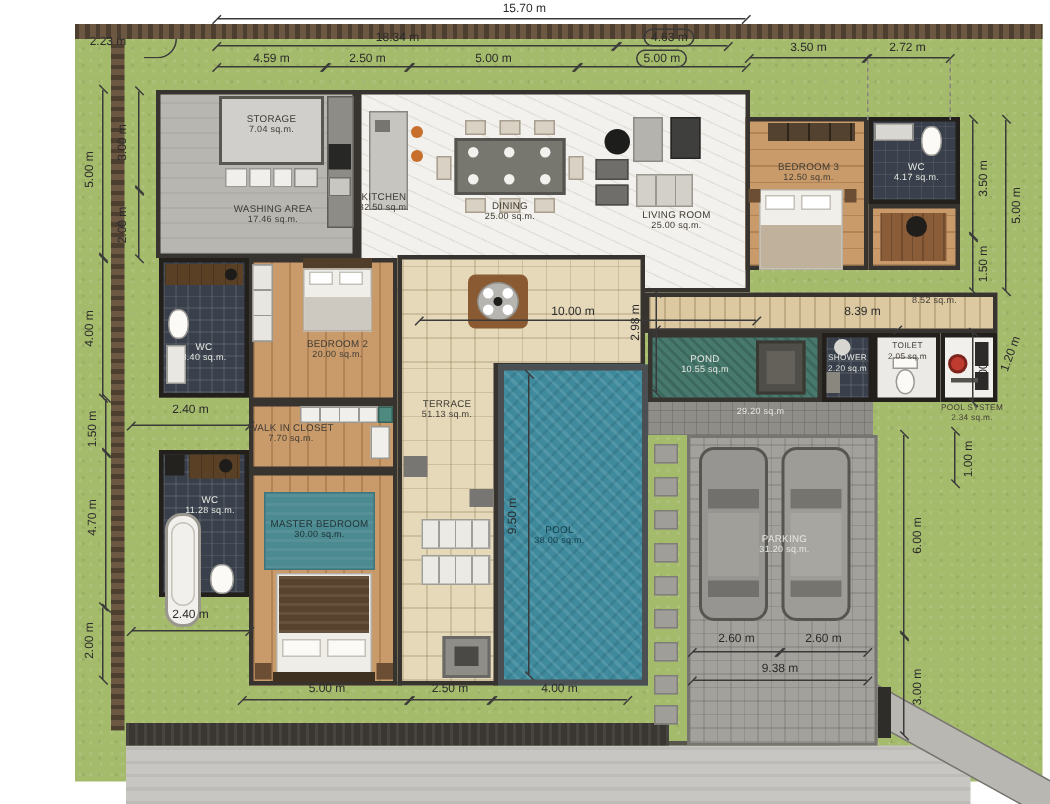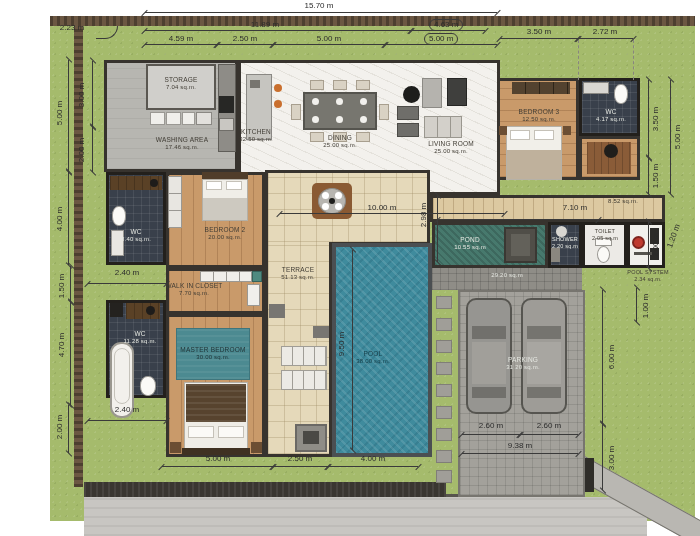--- a/index.html
+++ b/index.html
@@ -292,23 +292,23 @@
       <div class="ar">31.20 sq.m.</div>
     </div>
   <div class="rl lt" style="left:478px;top:272px;width:58px;">
       <div class="ar">29.20 sq.m</div>
     </div>
   <div class="rl" style="left:600px;top:198px;width:46px;">
       <div class="ar">8.52 sq.m.</div>
     </div>
 
   <div class="dh" style="left:145px;top:12px;width:352px;"></div>
-  <div class="dl" style="left:289px;top:1px;">15.70 m</div>
+  <div class="dl" style="left:304px;top:1px;text-align:right;">15.70 m</div>
   <div class="dh" style="left:145px;top:30px;width:266px;"></div>
-  <div class="dl" style="left:235px;top:20px;">11.89 m</div>
+  <div class="dl" style="left:235px;top:20px;">18.34 m</div>
   <div class="dh" style="left:411px;top:30px;width:74px;"></div>
   <div class="dl box" style="left:429px;top:19px;">4.63 m</div>
   <div class="dh" style="left:145px;top:44px;width:72px;"></div>
   <div class="dl" style="left:151px;top:34px;">4.59 m</div>
   <div class="dh" style="left:217px;top:44px;width:56px;"></div>
   <div class="dl" style="left:215px;top:34px;">2.50 m</div>
   <div class="dh" style="left:273px;top:44px;width:112px;"></div>
   <div class="dl" style="left:299px;top:34px;">5.00 m</div>
   <div class="dh" style="left:385px;top:44px;width:112px;"></div>
   <div class="dl box" style="left:424px;top:33px;">5.00 m</div>
@@ -354,21 +354,21 @@
   <div class="dv" style="left:602px;top:290px;height:134px;"></div>
   <div class="dl v" style="left:590px;top:352px;">6.00 m</div>
   <div class="dv" style="left:602px;top:424px;height:66px;"></div>
   <div class="dl v" style="left:590px;top:453px;">3.00 m</div>
 
   <div class="dh" style="left:280px;top:213px;width:224px;"></div>
   <div class="dl" style="left:352px;top:203px;">10.00 m</div>
   <div class="dv" style="left:437px;top:196px;height:66px;"></div>
   <div class="dl v" style="left:402px;top:210px;">2.98 m</div>
   <div class="dh" style="left:438px;top:219px;width:160px;"></div>
-  <div class="dl" style="left:545px;top:203px;">7.10 m</div>
+  <div class="dl" style="left:545px;top:203px;">8.39 m</div>
   <div class="dv" style="left:352px;top:250px;height:200px;"></div>
   <div class="dl v" style="left:320px;top:339px;">9.50 m</div>
 
   <div class="dh" style="left:162px;top:466px;width:111px;"></div>
   <div class="dl" style="left:188px;top:454px;">5.00 m</div>
   <div class="dh" style="left:273px;top:466px;width:55px;"></div>
   <div class="dl" style="left:270px;top:454px;">2.50 m</div>
   <div class="dh" style="left:328px;top:466px;width:90px;"></div>
   <div class="dl" style="left:343px;top:454px;">4.00 m</div>
   <div class="dh" style="left:462px;top:434px;width:58px;"></div>

